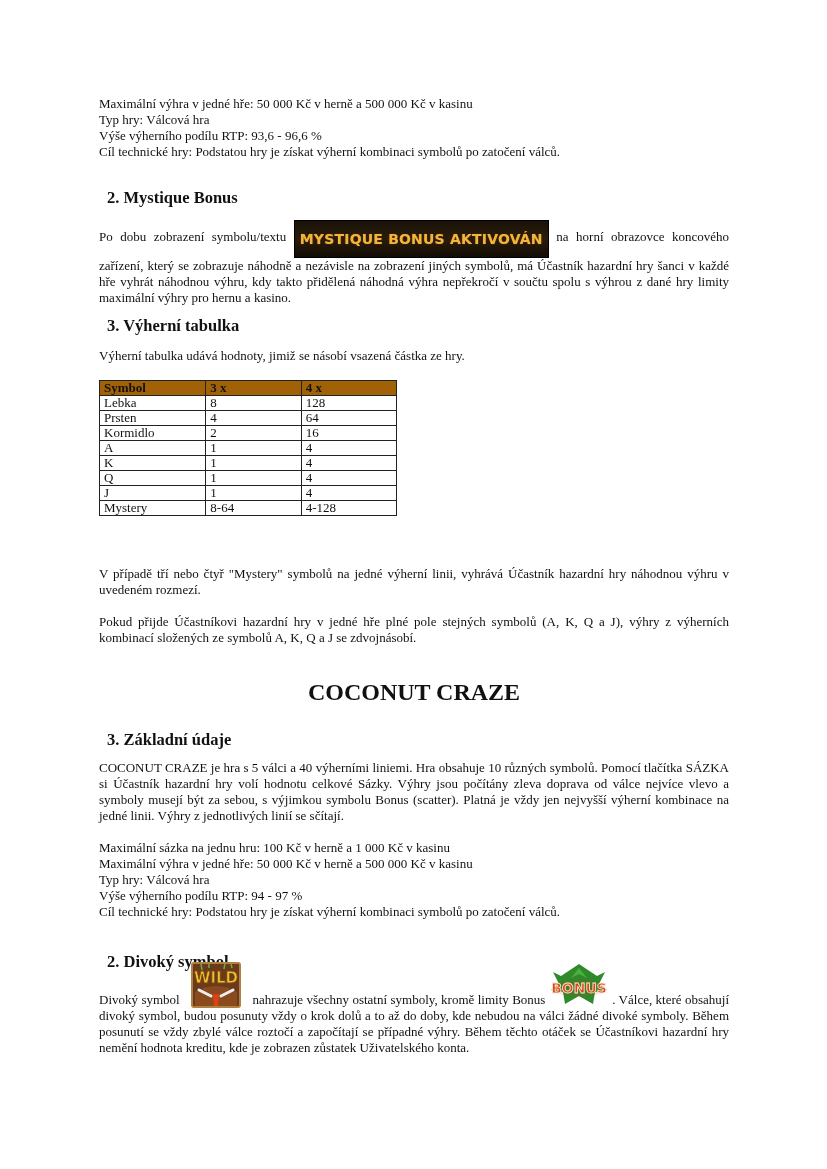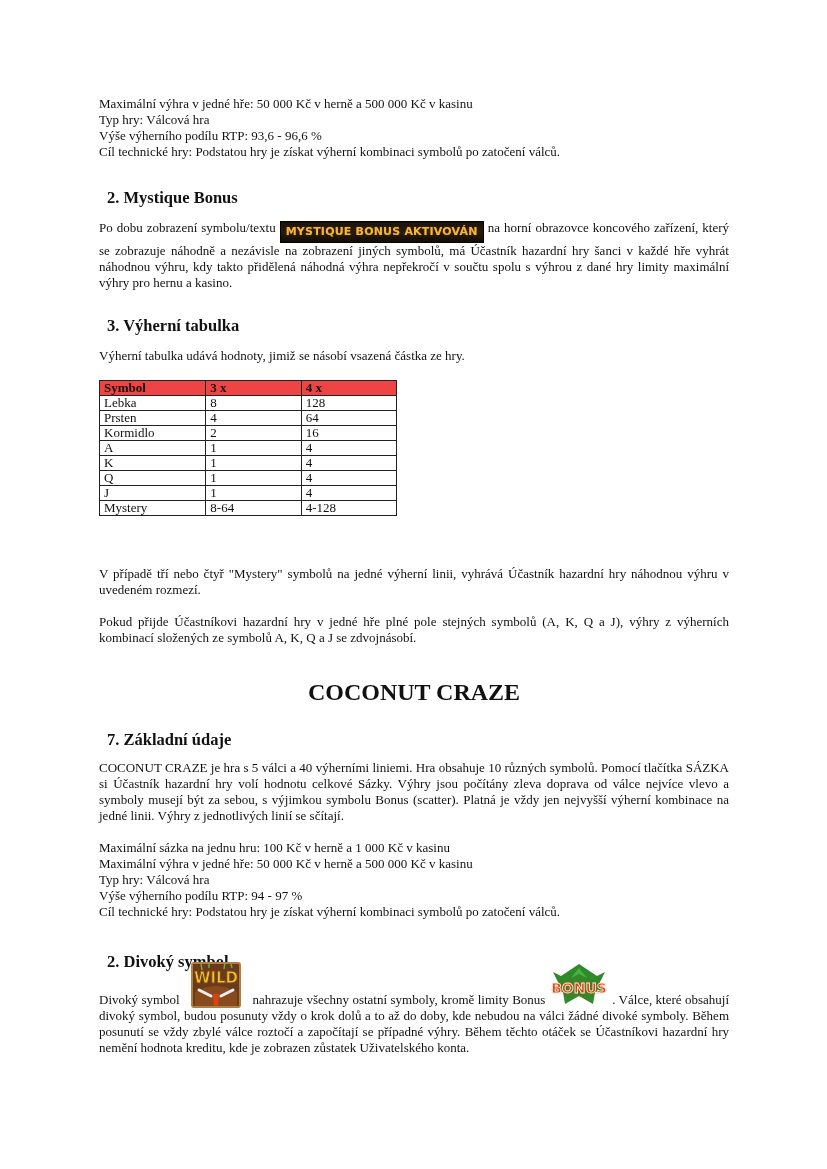--- a/index.html
+++ b/index.html
@@ -19,34 +19,34 @@
     .title {
       font-weight: bold; font-size: 24px; text-align: center;
       line-height: 24px;
     }
     .abs { position: absolute; left: 0; width: 630px; }
 
     .badge {
       display: inline-block; vertical-align: -3px;
       background: linear-gradient(#1a1208, #2a1c0a 50%, #120c04);
       color: #f2b43a; font-family: "DejaVu Sans", sans-serif;
-      font-weight: bold; font-size: 11px; letter-spacing: 0.2px;
-      padding: 3px 5px; height: 14px; line-height: 14px;
+      font-weight: bold; font-size: 14px; letter-spacing: 0.2px;
+      padding: 11px 5px; height: 14px; line-height: 14px;
       text-shadow: 0 0 1px #a0600a;
       border: 1px solid #000;
     }
 
     table.pay {
       border-collapse: collapse; width: 298px;
       font-size: 13px; line-height: 14px;
     }
     table.pay th, table.pay td {
       border: 1px solid #222; padding: 0 4px; height: 14px;
     }
-    table.pay th { background: #ef4444; font-weight: bold; }
+    table.pay th { background: #a16207; font-weight: bold; }
     table.pay th.sym, table.pay td.sym { text-align: left; width: 97px; }
     table.pay th.c, table.pay td.c { text-align: left; width: 86px; }
 
     .icon-wild {
       display: inline-block; width: 50px; height: 46px; vertical-align: -4px;
       position: relative; margin: 0 8px;
     }
     .icon-bonus {
       display: inline-block; width: 56px; height: 46px; vertical-align: -4px;
       position: relative; margin: 0 2px;
@@ -131,21 +131,21 @@
       </tbody>
     </table>
   </div>
 
   <div class="abs para" style="top:470px;">V případě tří nebo čtyř "Mystery" symbolů na jedné výherní linii, vyhrává Účastník hazardní hry náhodnou výhru v uvedeném rozmezí.</div>
   <div class="abs para" style="top:518px;">Pokud přijde Účastníkovi hazardní hry v jedné hře plné pole stejných symbolů (A, K, Q a J), výhry z výherních kombinací složených ze symbolů A, K, Q a J se zdvojnásobí.</div>
 
   <div class="abs title" style="top:584px;">COCONUT CRAZE</div>
 
   <div class="abs" style="top:626px;">
-    <div class="h2">7. Základní údaje</div>
+    <div class="h2">3. Základní údaje</div>
   </div>
   <div class="abs para" style="top:664px;">COCONUT CRAZE je hra s 5 válci a 40 výherními liniemi. Hra obsahuje 10 různých symbolů. Pomocí tlačítka SÁZKA si Účastník hazardní hry volí hodnotu celkové Sázky. Výhry jsou počítány zleva doprava od válce nejvíce vlevo a symboly musejí být za sebou, s výjimkou symbolu Bonus (scatter). Platná je vždy jen nejvyšší výherní kombinace na jedné linii. Výhry z jednotlivých linií se sčítají.</div>
 
   <div class="abs" style="top:744px;">
     <div class="line">Maximální sázka na jednu hru: 100 Kč v herně a 1 000 Kč v kasinu</div>
     <div class="line">Maximální výhra v jedné hře: 50 000 Kč v herně a 500 000 Kč v kasinu</div>
     <div class="line">Typ hry: Válcová hra</div>
     <div class="line">Výše výherního podílu RTP: 94 - 97 %</div>
     <div class="line">Cíl technické hry: Podstatou hry je získat výherní kombinaci symbolů po zatočení válců.</div>
   </div>

